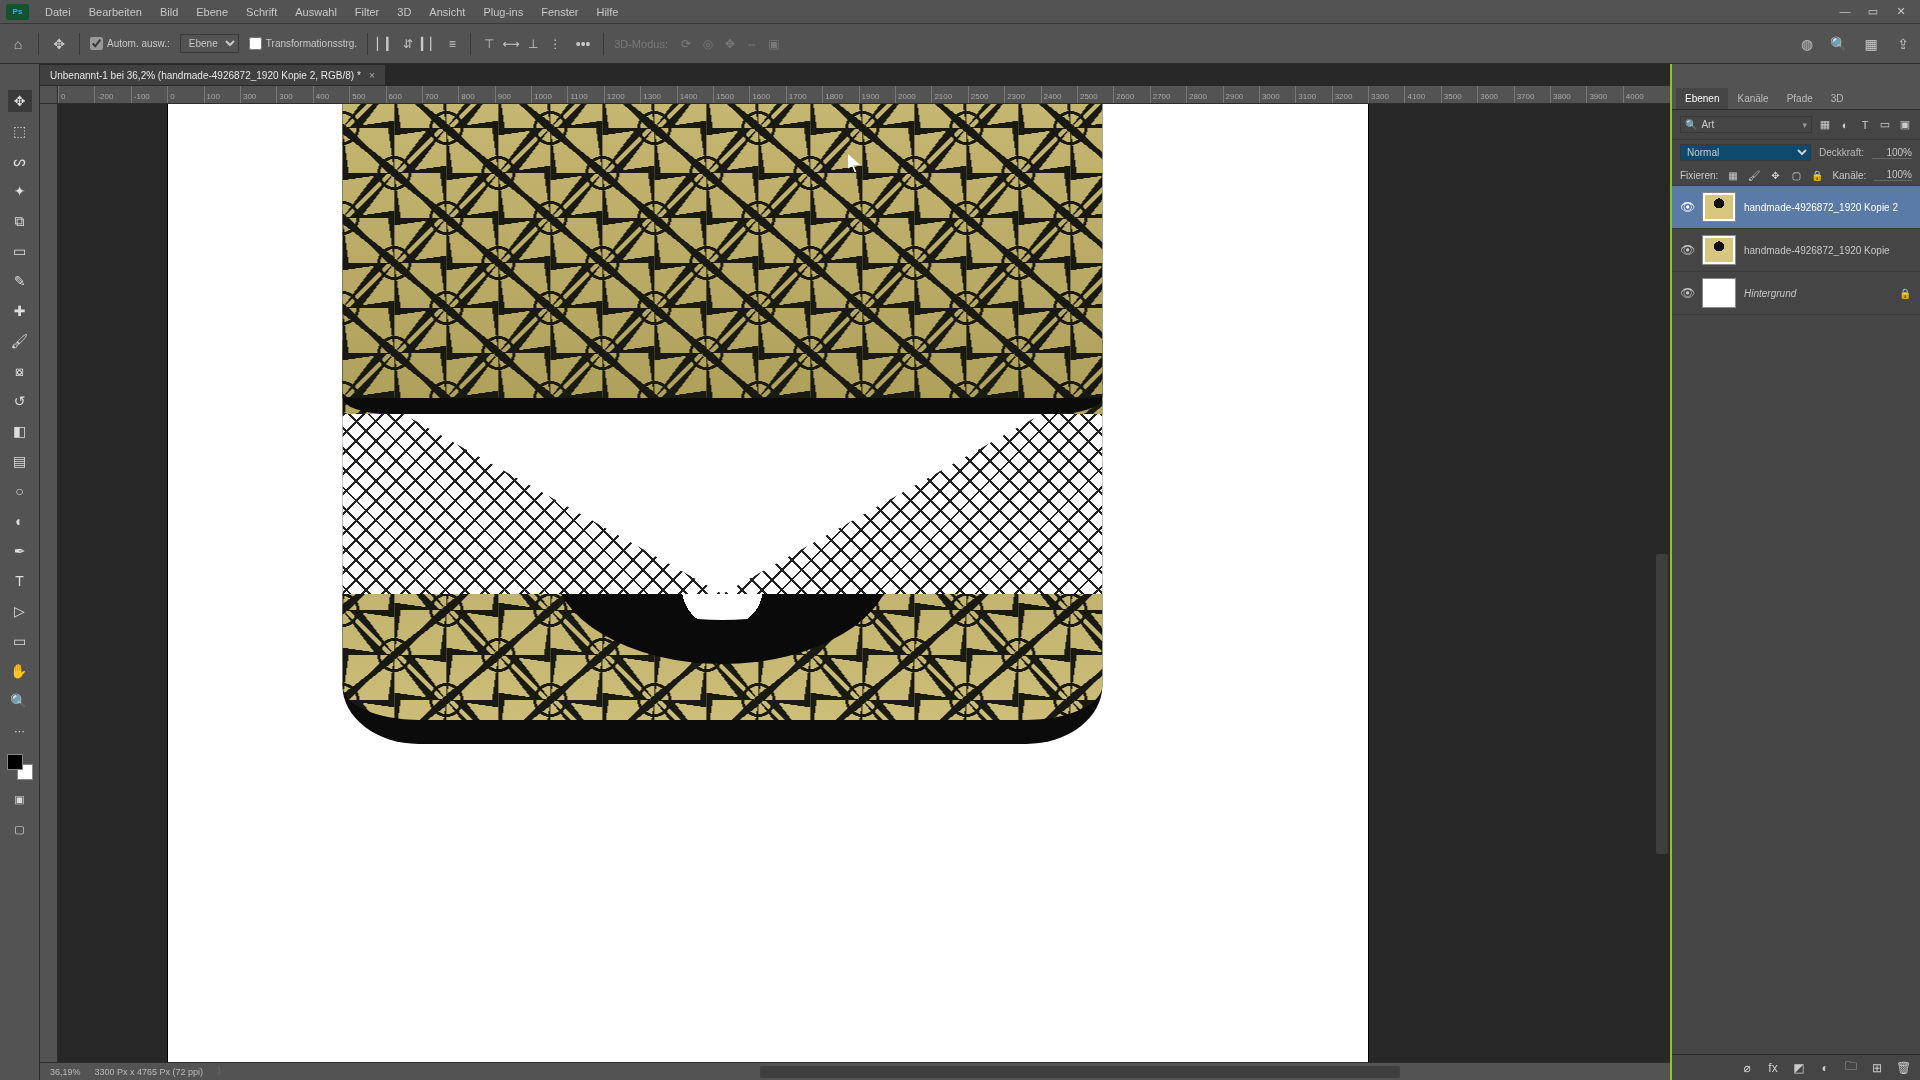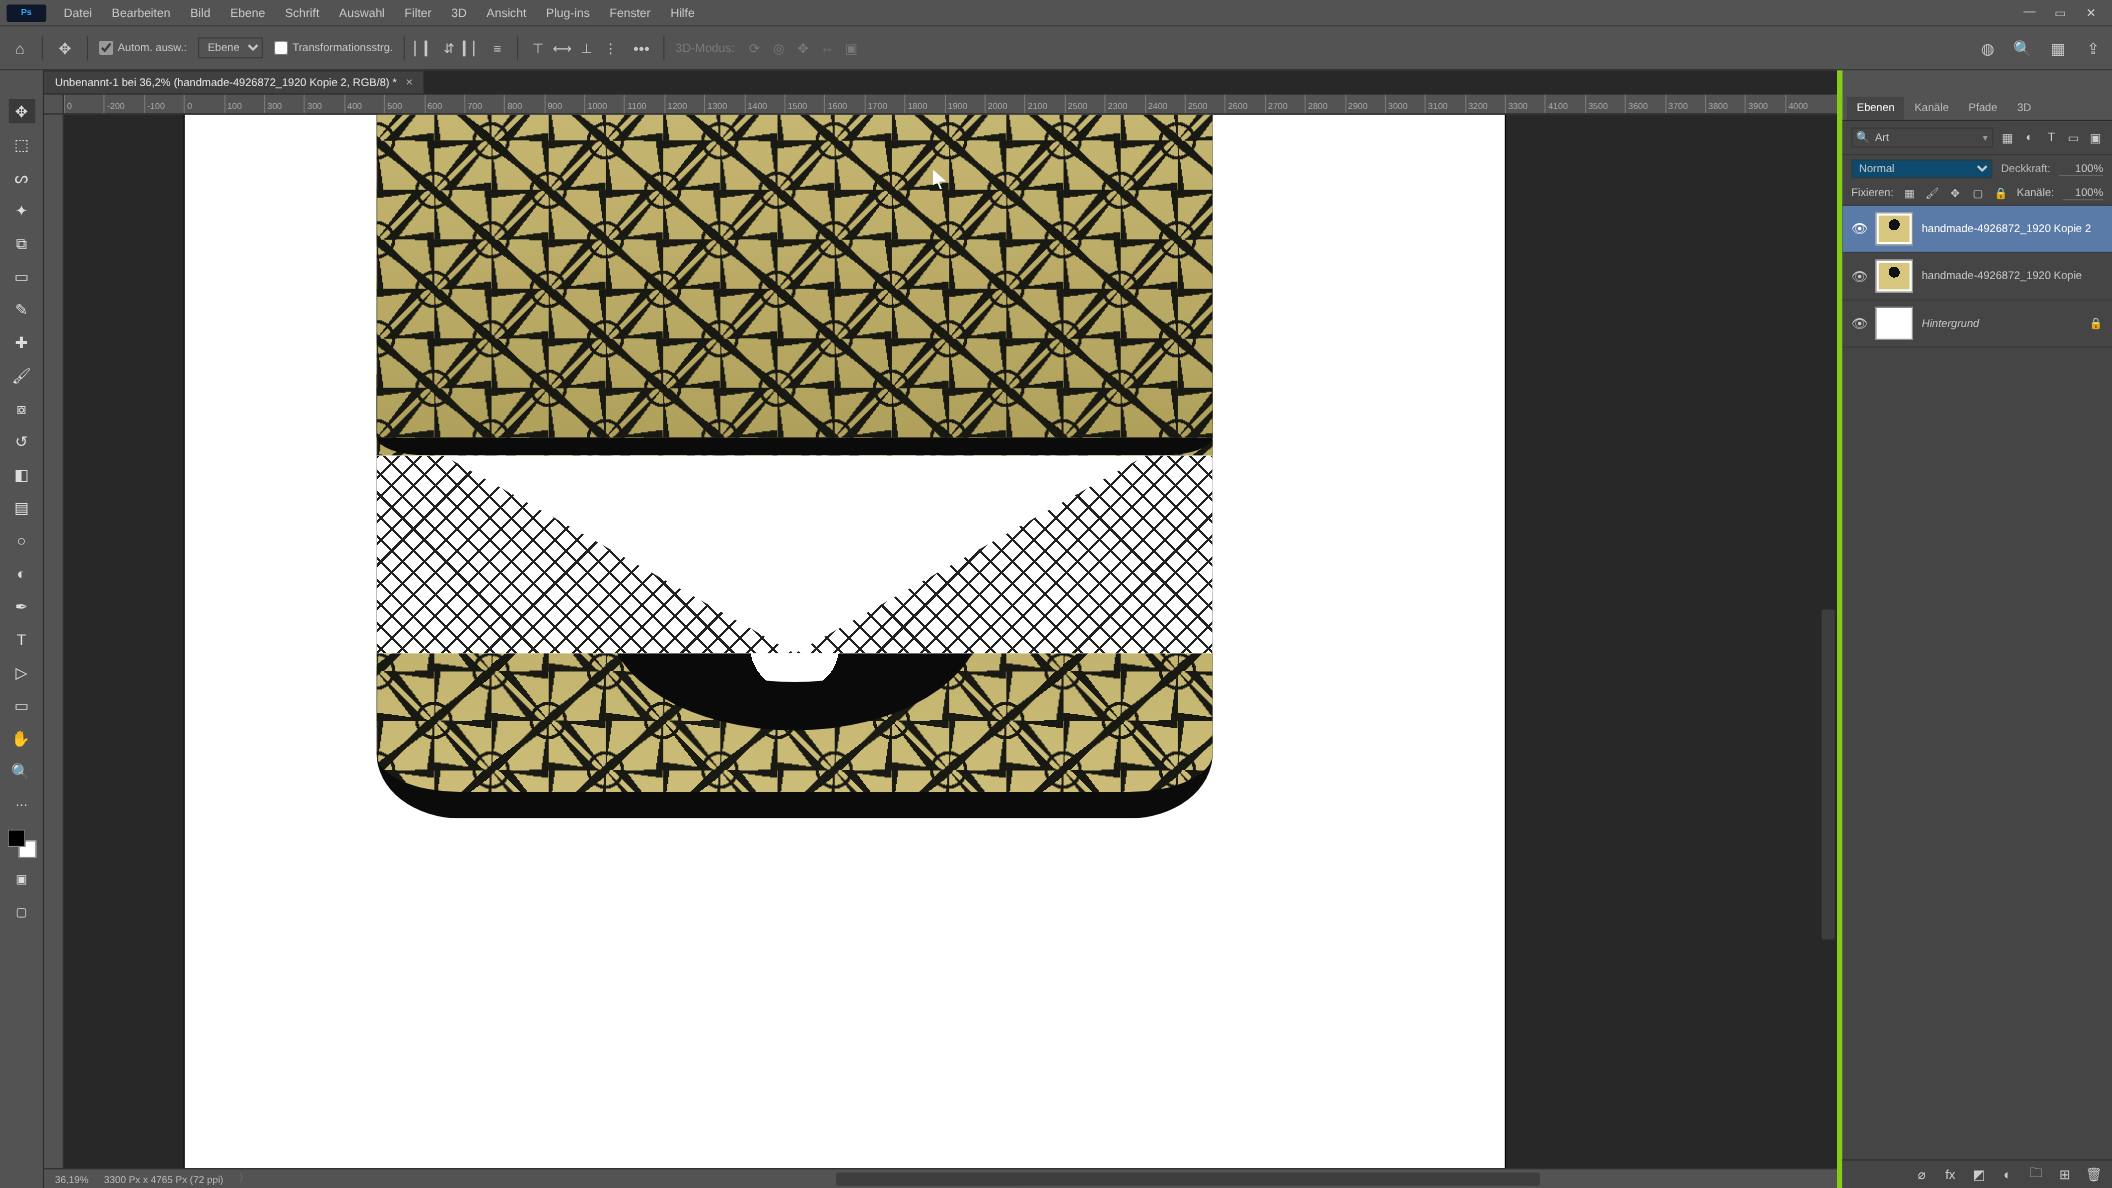--- a/index.html
+++ b/index.html
@@ -1,20 +1,20 @@
 <!DOCTYPE html>
 <html><head>
 <meta charset="utf-8">
 <style>
 * { margin: 0; padding: 0; box-sizing: border-box; font-family: "Segoe UI", Tahoma, sans-serif; user-select: none; }
 html, body { width: 1920px; height: 1080px; overflow: hidden; background: #535353; color: #c8c8c8; font-size: 11px; }
 
 
 .menubar { height: 24px; background: #535353; display: flex; align-items: center; padding: 0 6px; gap: 2px; border-bottom: 1px solid #383838; }
-.menubar .logo { width: 36px; height: 16px; background: #0f172a; border-radius: 2px; display: flex; align-items: center; justify-content: center; color: #31a8ff; font-size: 8px; font-weight: bold; margin-right: 6px; }
+.menubar .logo { width: 23px; height: 16px; background: #14532d; border-radius: 2px; display: flex; align-items: center; justify-content: center; color: #31a8ff; font-size: 8px; font-weight: bold; margin-right: 6px; }
 .menubar .mitem { padding: 4px 8px; cursor: default; }
 .menubar .winctrl { margin-left: auto; display: flex; gap: 14px; padding-right: 6px; }
 .menubar .winctrl span { width: 14px; text-align: center; cursor: default; }
 
 
 .optbar { height: 40px; background: #535353; display: flex; align-items: center; gap: 10px; padding: 0 8px; border-bottom: 1px solid #2c2c2c; }
 .optbar .ico { width: 20px; height: 20px; display: flex; align-items: center; justify-content: center; font-size: 14px; }
 .optbar .divider { width: 1px; height: 22px; background: #3a3a3a; }
 .optbar .check { display: flex; align-items: center; gap: 4px; font-size: 10px; }
 .optbar .check input { accent-color: #999; }
@@ -85,34 +85,34 @@
 
 .statusbar { position: absolute; left: 0; right: 0; bottom: 0; height: 18px; background: #535353; border-top: 1px solid #2c2c2c; display: flex; align-items: center; gap: 14px; padding: 0 10px; font-size: 9px; color: #bbb; z-index: 4; }
 .statusbar .arrow { color: #888; }
 
 
 .hscroll { position: absolute; left: 720px; bottom: 2px; width: 640px; height: 12px; background: #3e3e3e; border-radius: 2px; z-index: 5; }
 
 .vscroll { position: absolute; right: 2px; top: 490px; width: 12px; height: 300px; background: #3e3e3e; border-radius: 2px; z-index: 5; }
 
 
-.rightpanels { width: 250px; background: #535353; border-left: 5px solid #84cc16; display: flex; flex-direction: column; }
+.rightpanels { width: 250px; background: #535353; border-left: 2px solid #84cc16; display: flex; flex-direction: column; }
 .paneltabs { height: 24px; display: flex; align-items: flex-end; gap: 0; border-bottom: 1px solid #2c2c2c; padding-left: 4px; margin-top: 22px; }
 .paneltabs .ptab { padding: 5px 9px; font-size: 10px; color: #bbb; cursor: default; }
 .paneltabs .ptab.active { background: #454545; color: #fff; }
 .panelbody { flex: 1; background: #454545; display: flex; flex-direction: column; }
 .searchrow { display: flex; align-items: center; gap: 6px; padding: 6px 8px; border-bottom: 1px solid #383838; }
 .searchrow .srch { flex: 1; display: flex; align-items: center; gap: 4px; background: #454545; border: 1px solid #383838; padding: 2px 4px; font-size: 10px; color: #ccc; }
 .searchrow .srch .chev { margin-left: auto; font-size: 9px; color: #999; }
 .searchrow .ic { width: 14px; height: 14px; display: inline-flex; align-items: center; justify-content: center; font-size: 11px; color: #ccc; }
 .blendrow { display: flex; align-items: center; gap: 8px; padding: 4px 8px; font-size: 10px; }
 .blendrow select { background: #0c4a6e; color: #ccc; border: 1px solid #383838; font-size: 10px; padding: 1px 2px; flex: 1; }
 .blendrow .olabel { color: #bbb; }
 .blendrow .oval { width: 40px; text-align: right; border-bottom: 1px solid #666; }
-.lockrow { display: flex; gap: 8px; padding: 4px 8px; font-size: 10px; border-bottom: 1px solid #383838; }
+.lockrow { display: flex; align-items: center; gap: 8px; padding: 4px 8px; font-size: 10px; border-bottom: 1px solid #383838; }
 .lockrow .lic { width: 14px; text-align: center; color: #ccc; }
 
 .layers { flex: 1; overflow: auto; }
 .layer { display: flex; align-items: center; gap: 8px; padding: 6px 8px; border-bottom: 1px solid #3b3b3b; }
 .layer.sel { background: #5a7aa8; color: #fff; }
 .layer .eye { width: 14px; text-align: center; font-size: 12px; }
 .layer .thumb { width: 34px; height: 30px; background: #fff; border: 1px solid #888; position: relative; overflow: hidden; }
 .layer .thumb.pat::after { content: ""; position: absolute; inset: 2px; background:
    radial-gradient(circle at 50% 35%, #111 0 5px, transparent 5px),
    linear-gradient(#d6c67e,#d6c67e); background-size: 100% 100%; }

